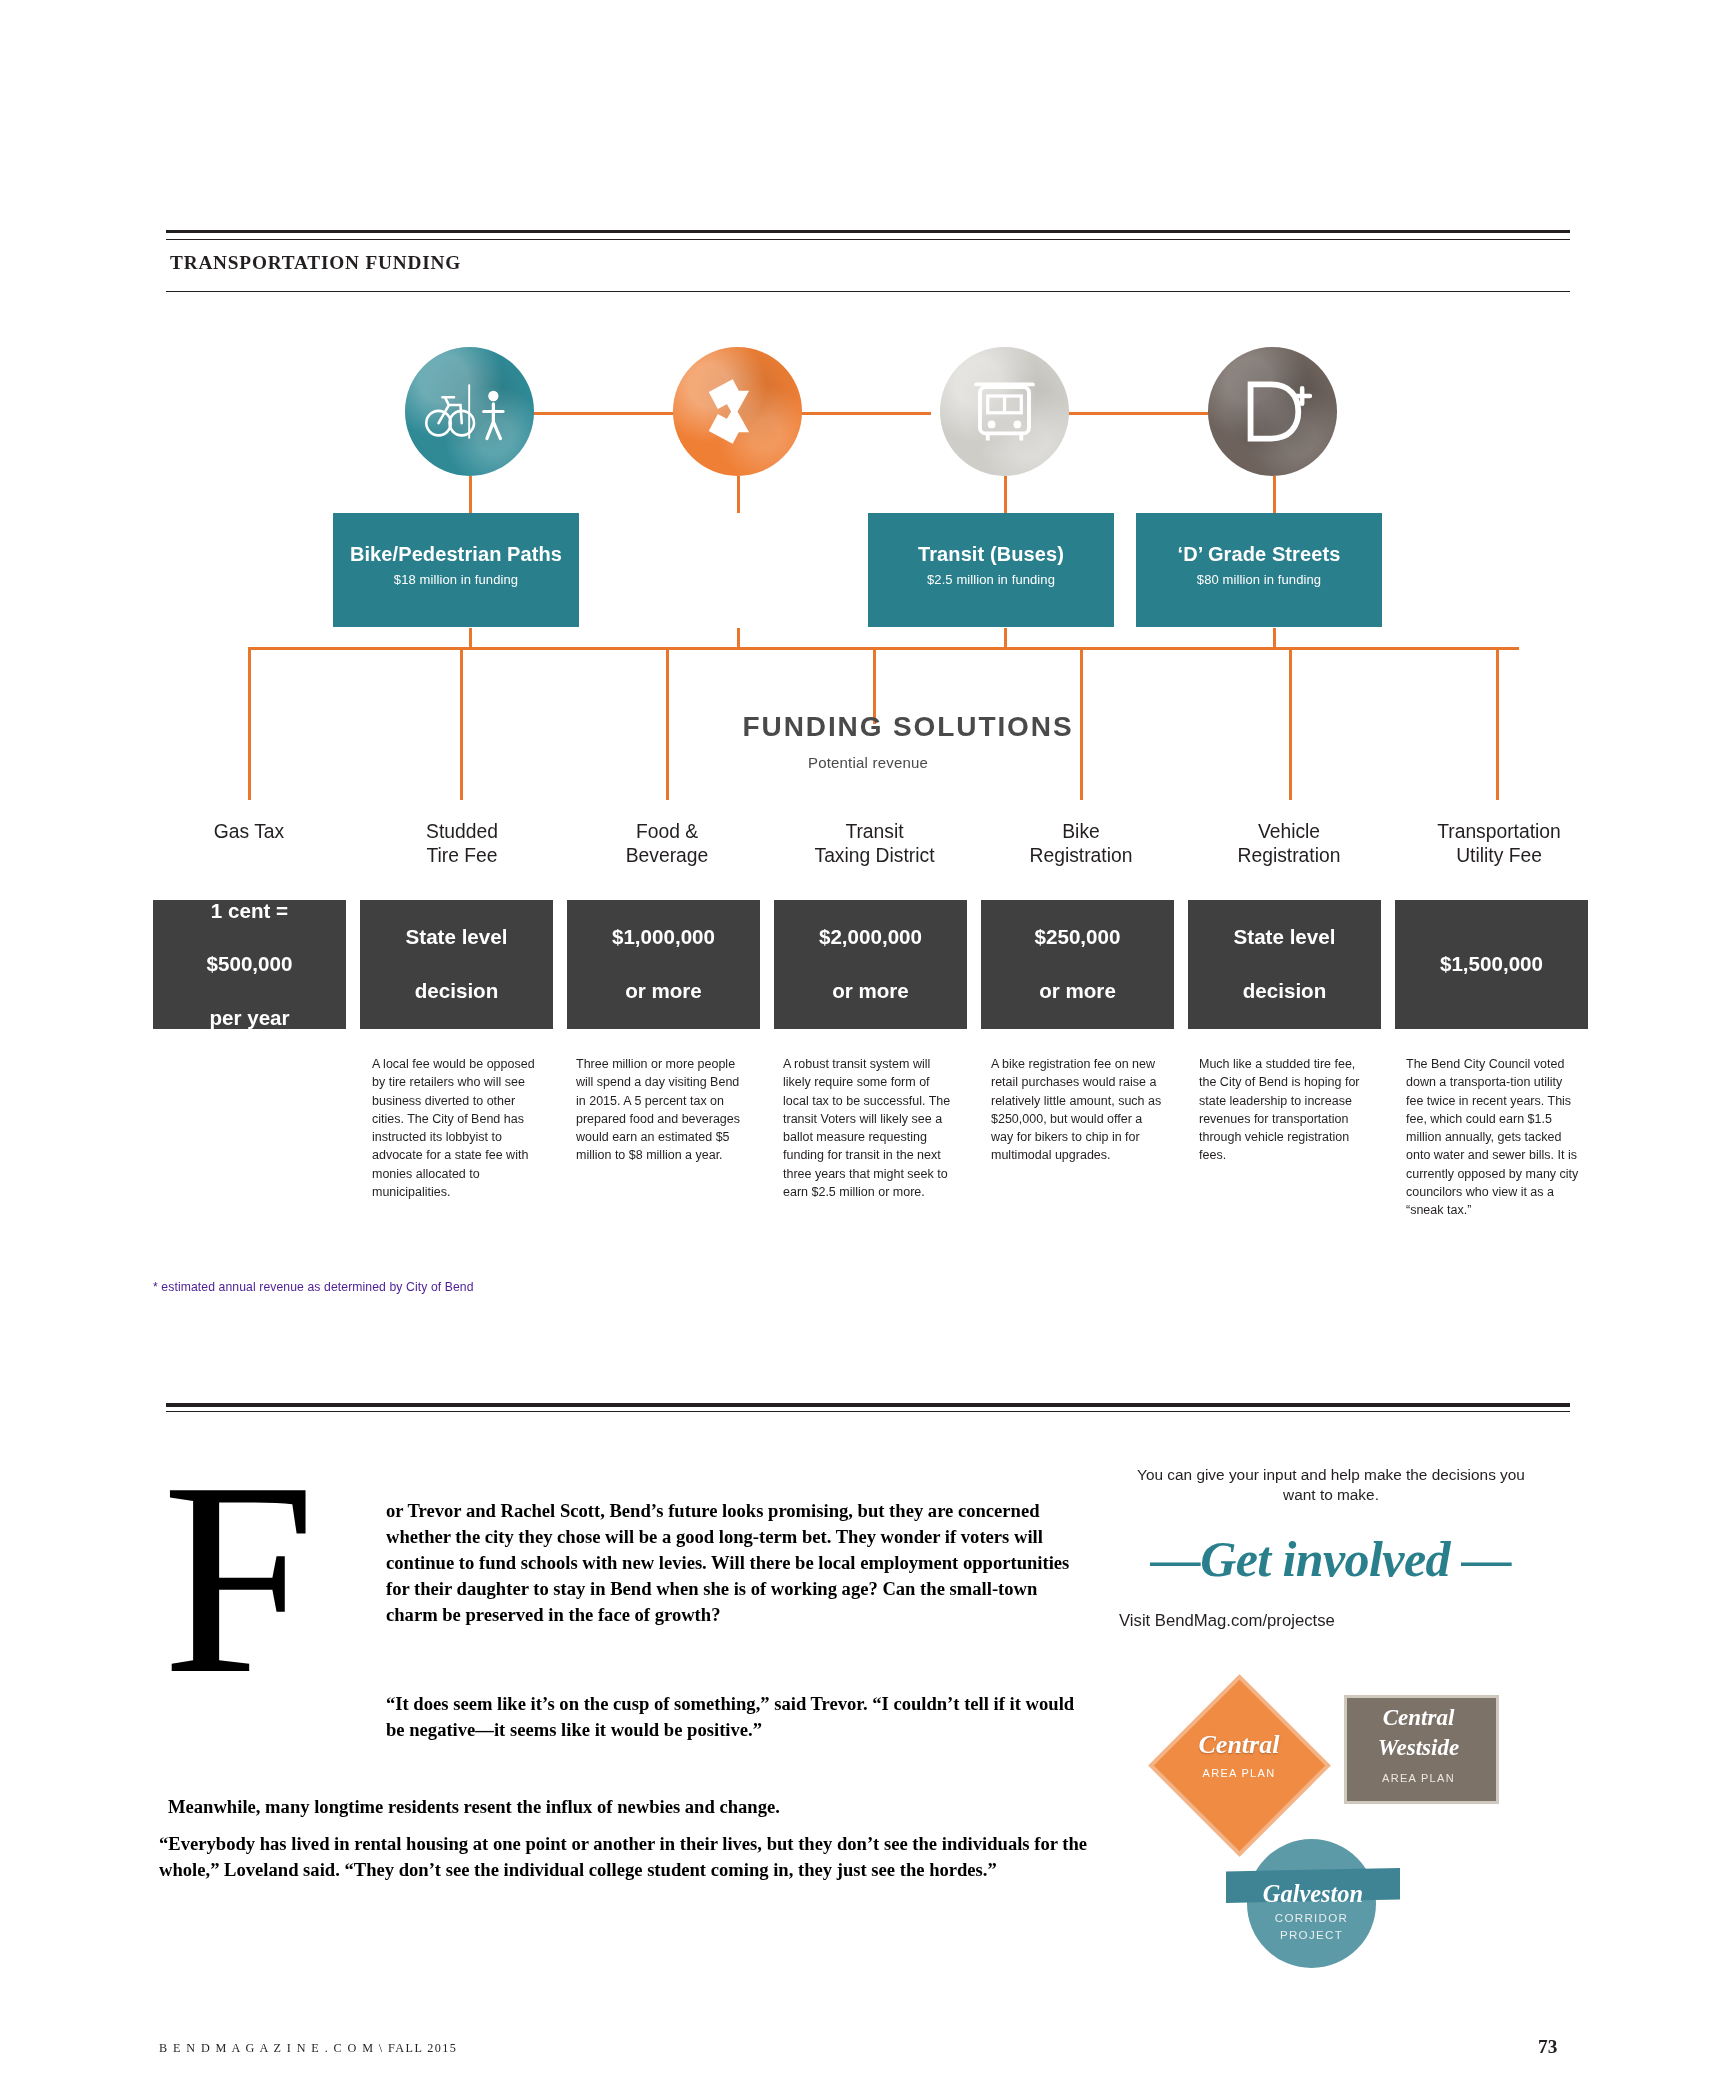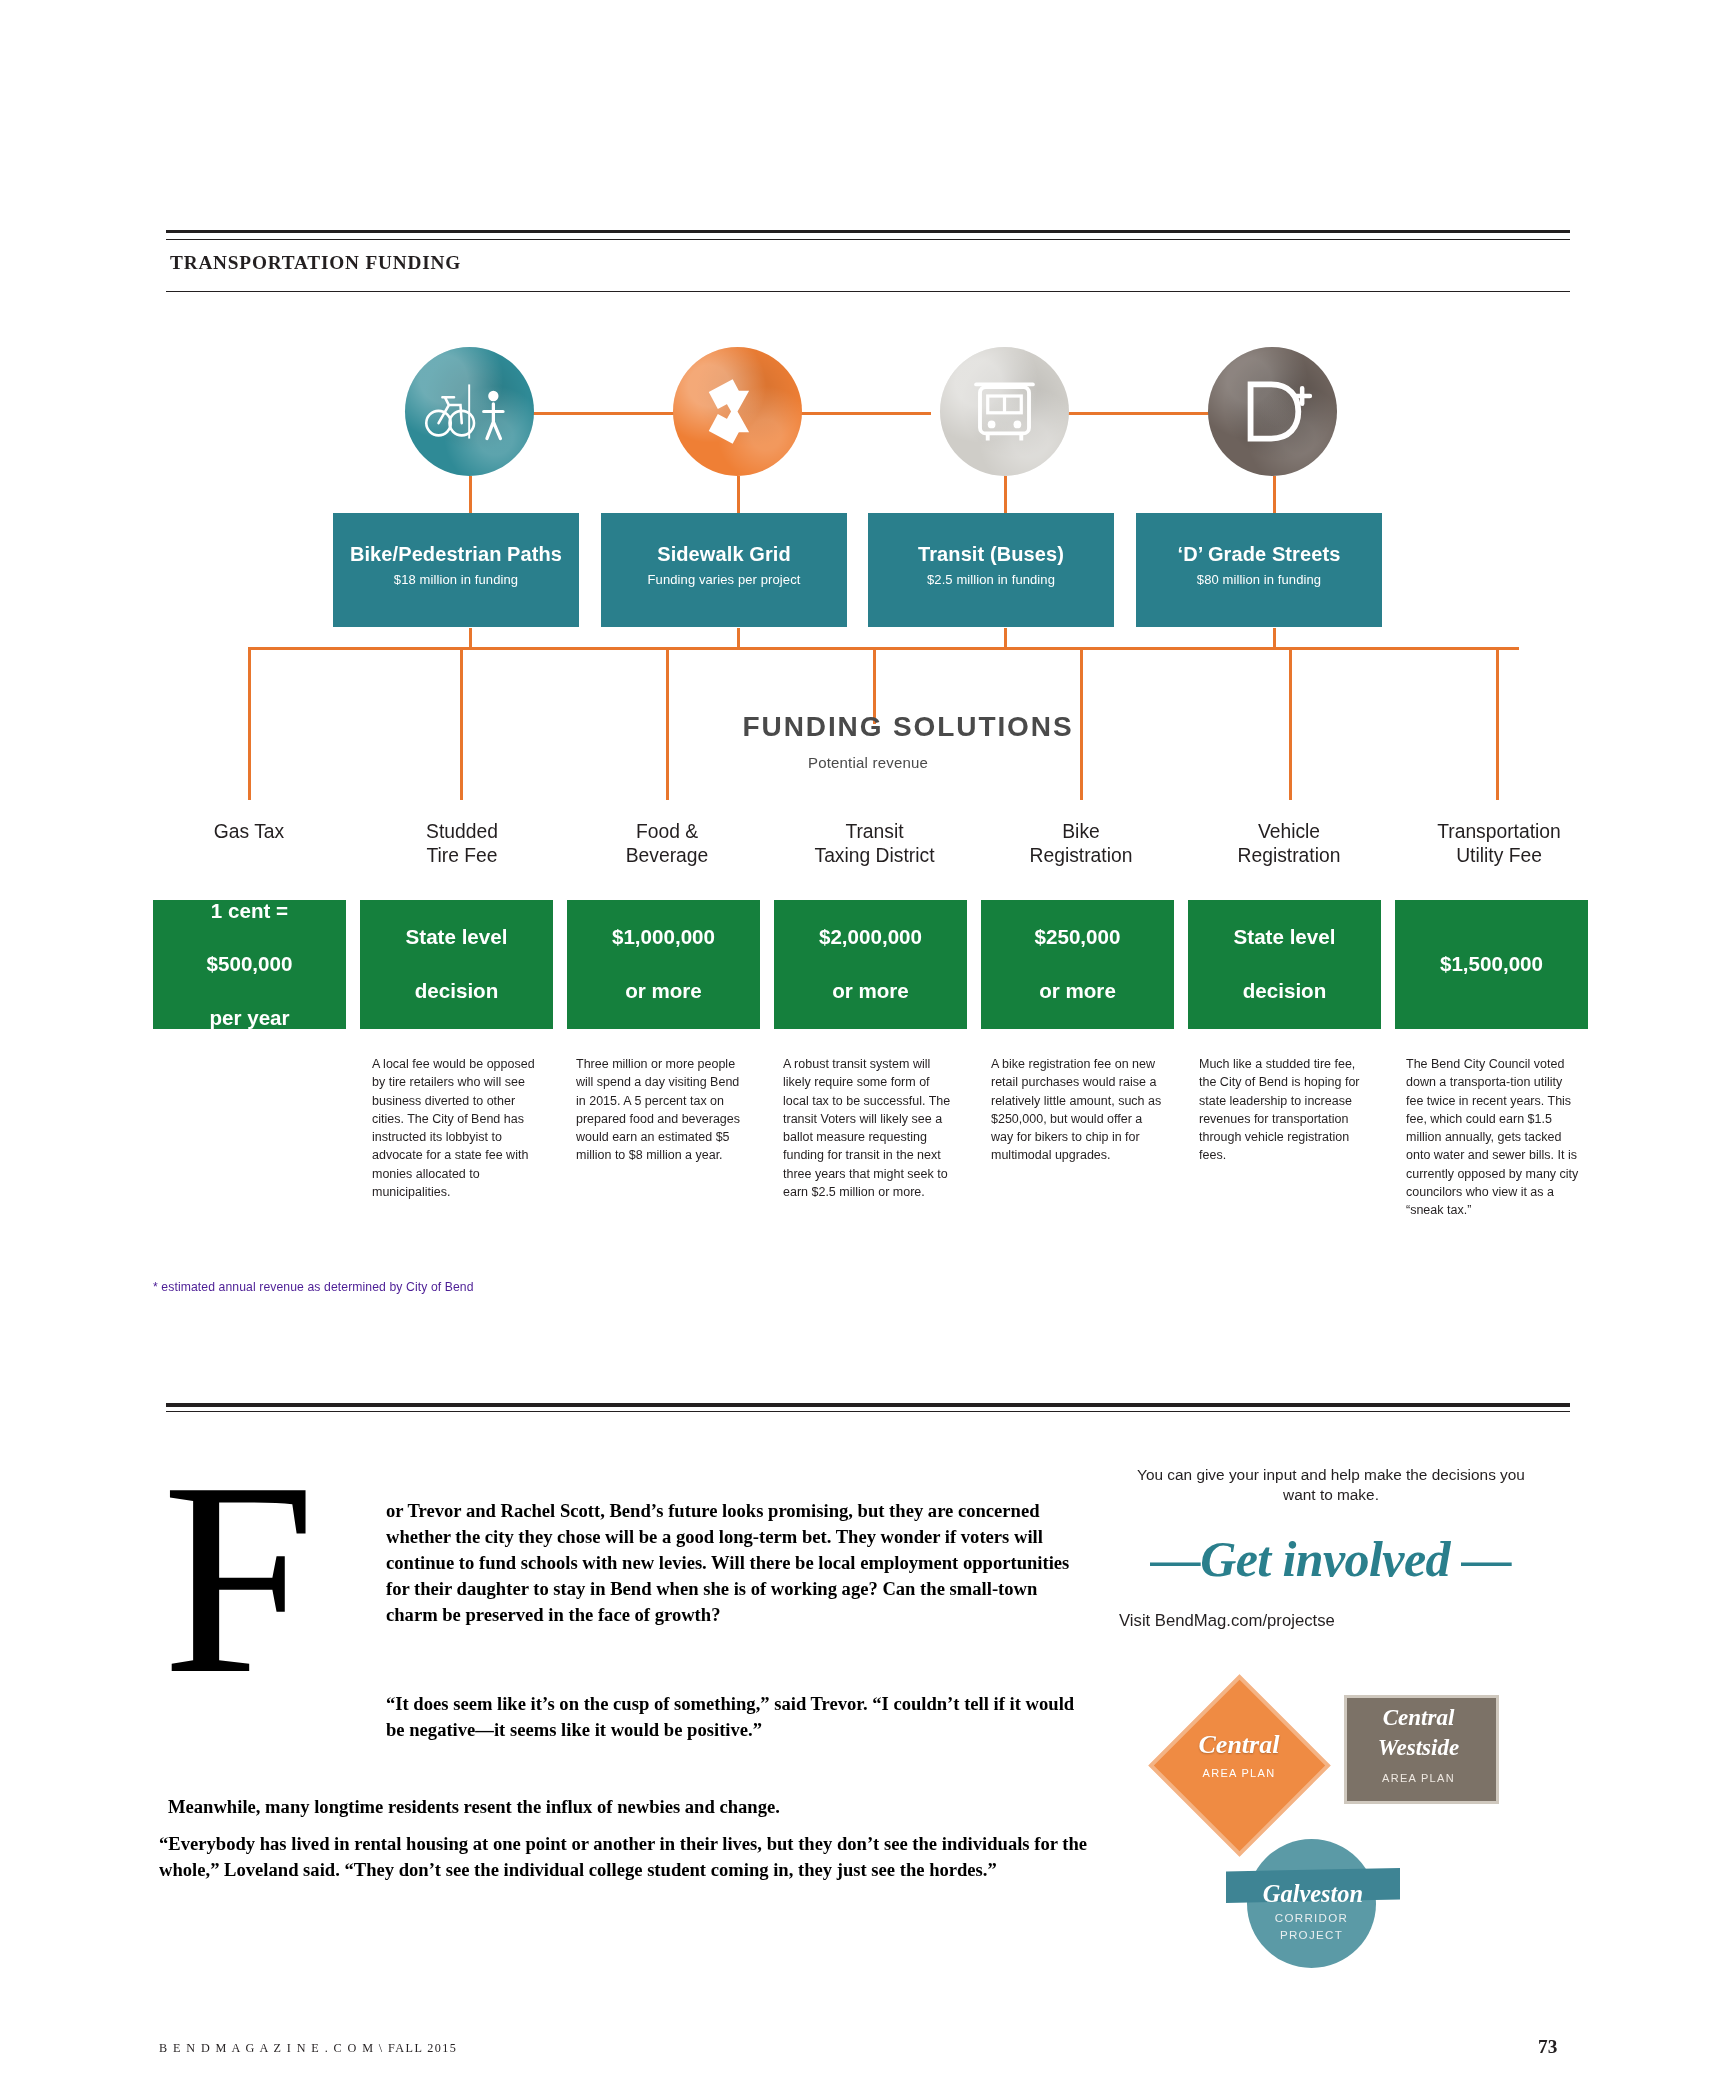--- a/index.html
+++ b/index.html
@@ -67,21 +67,21 @@
   }
   .fs-sub{
     position:absolute;left:0;top:754px;width:1736px;text-align:center;
     font-size:15px;color:#4a4a4a;letter-spacing:0.2px;
   }
 
   
   .colhead{position:absolute;text-align:center;font-size:19.3px;color:#231f20;line-height:1.22;}
 
   
-  .amtbox{position:absolute;background:#15803d;color:#fff;display:flex;align-items:center;justify-content:center;}
+  .amtbox{position:absolute;background:#404040;color:#fff;display:flex;align-items:center;justify-content:center;}
   .amtbox span{display:block;text-align:center;font-weight:bold;font-size:20.6px;line-height:1.30;}
 
   
   .bodycol{position:absolute;font-size:12.5px;line-height:1.46;color:#231f20;}
 
   .footnote{position:absolute;left:153px;top:1280px;font-size:12.2px;color:#4c1d95;letter-spacing:0.1px;}
 
   
   .mid-rule{position:absolute;left:166px;top:1403px;width:1404px;height:3.9px;background:#231f20;}
   .mid-rule2{position:absolute;left:166px;top:1411px;width:1404px;height:1.3px;background:#231f20;}
@@ -206,24 +206,20 @@
     <svg viewBox="0 0 200 200" aria-hidden="true">
       <path d="M66 58 L98 58 C126 58 140 76 140 100 C140 124 126 142 98 142 L66 142 Z" fill="none" stroke="#fff" stroke-width="9"></path>
       <path d="M146 64 L146 88 M134 76 L158 76" stroke="#fff" stroke-width="7" stroke-linecap="round"></path>
     </svg>
   </div>
 
   <div class="modebox" style="left:333px;top:513px;width:246px;height:114px;">
     <div class="t" style="margin-top:30px;">Bike/Pedestrian Paths</div>
     <div class="s">$18 million in funding</div>
   </div>
-  <div class="modebox" style="left:601px;top:513px;width:246px;height:114px;">
-    <div class="t" style="margin-top:30px;">Sidewalk Grid</div>
-    <div class="s">Funding varies per project</div>
-  </div>
   <div class="modebox" style="left:868px;top:513px;width:246px;height:114px;">
     <div class="t" style="margin-top:30px;">Transit (Buses)</div>
     <div class="s">$2.5 million in funding</div>
   </div>
   <div class="modebox" style="left:1136px;top:513px;width:246px;height:114px;">
     <div class="t" style="margin-top:30px;">‘D’ Grade Streets</div>
     <div class="s">$80 million in funding</div>
   </div>
 
   <div class="ln" style="left:469px;top:628px;width:2.6px;height:20.6px;"></div>

